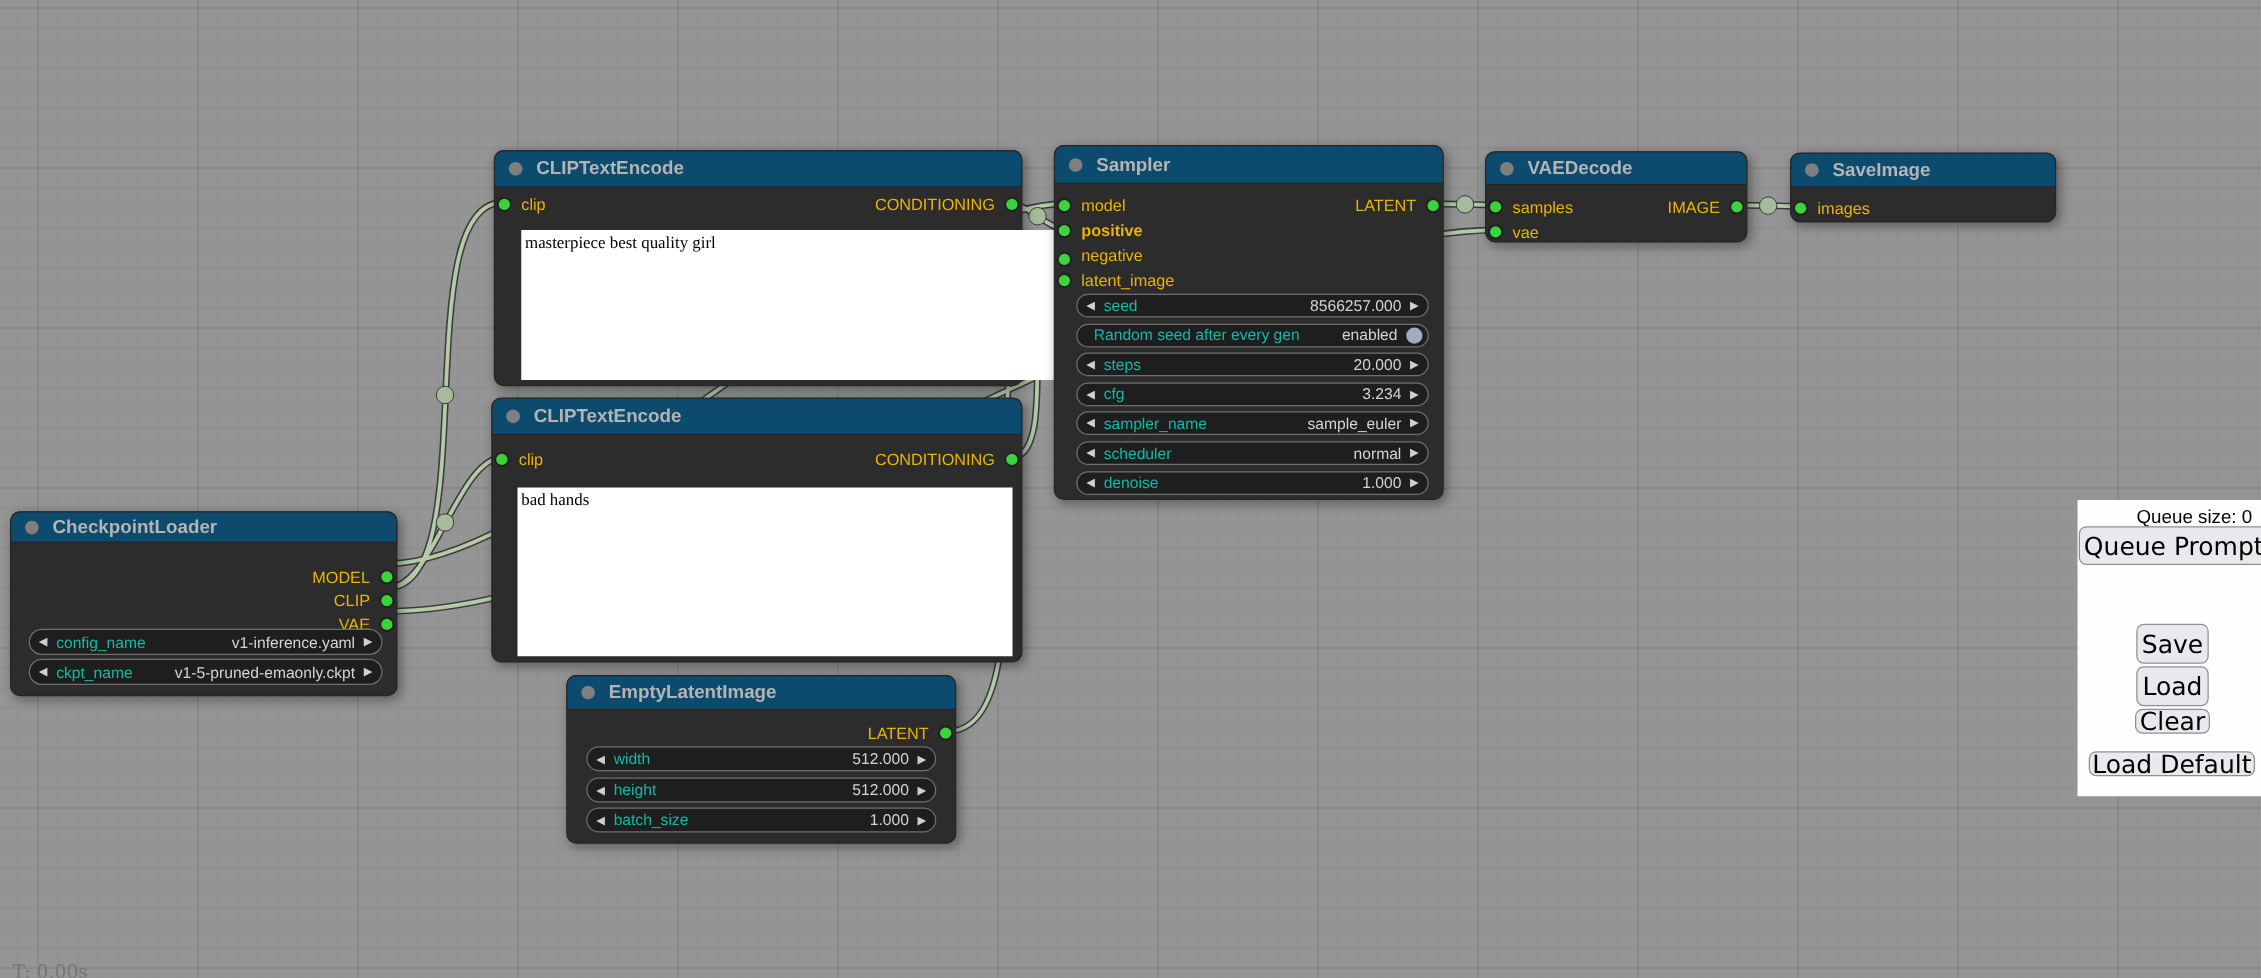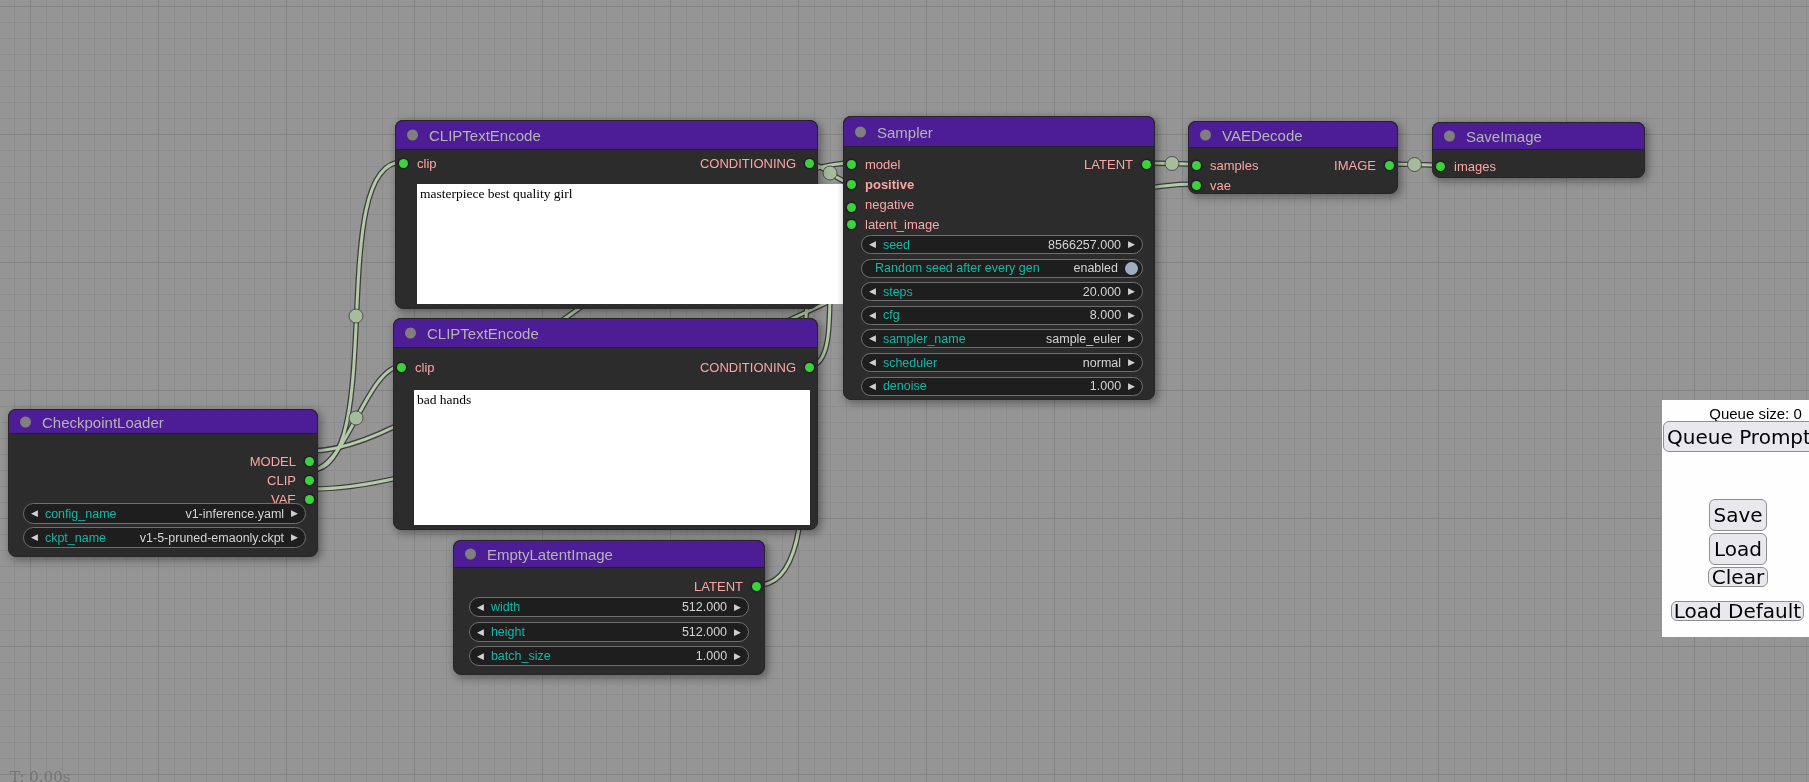--- a/index.html
+++ b/index.html
@@ -16,30 +16,30 @@
     background-position:6px 6px,30px 6px,14px 6px,14px 6px;
   }
   #wires{position:absolute;left:0;top:0;z-index:1;}
   #wires path{fill:none;}
   #wires .casing path{stroke:#333333;stroke-width:5.5;opacity:.9;}
   #wires .core path{stroke:#b5caa9;stroke-width:3;}
   #wires .linkdots circle{fill:#a6bb9c;stroke:#3a3a3a;stroke-width:.8;}
 
   .node{position:absolute;z-index:2;background:#2c2c2c;border:1px solid #262626;
         border-radius:8px;box-shadow:2.5px 2.5px 9px rgba(0,0,0,.38);box-sizing:border-box;}
-  .ntitle{position:absolute;left:-1px;right:-1px;top:-1px;background:#4c1d95;
-          border:1px solid #262626;border-bottom:1px solid #222;border-radius:8px 8px 0 0;box-sizing:border-box;}
+  .ntitle{position:absolute;left:-1px;right:-1px;top:-1px;background:#0c4a6e;
+          border:1px solid #262626;border-bottom:1px solid #222;border-radius:8px 8px 0 0;box-sizing:border-box;font-weight:bold;}
   .tdot{position:absolute;left:11px;top:50%;transform:translateY(-50%);
         width:11px;height:11px;border-radius:50%;background:#7f7f7f;}
   .ttext{position:absolute;left:33px;top:50%;transform:translateY(-50%);
          font-size:15px;color:#b4b4b4;white-space:nowrap;}
   .port{position:absolute;height:15px;display:flex;align-items:center;white-space:nowrap;}
   .port .pdot{width:9px;height:9px;border-radius:50%;background:#3bd33b;
               box-shadow:0 0 0 1.5px rgba(20,20,20,.5);flex:none;}
-  .port .plabel{font-size:13px;color:#fca5a5;}
+  .port .plabel{font-size:13px;color:#eab308;}
   .port.in{left:3px;} .port.in .plabel{margin-left:9px;}
   .port.out{right:3px;} .port.out .plabel{margin-right:9px;}
   .widget{position:absolute;background:#1e1e1e;border:1px solid #6f6f6f;border-radius:11px;
           display:flex;align-items:center;font-size:12.5px;box-sizing:border-box;white-space:nowrap;}
   .warrow{color:#d0d0d0;font-size:9px;padding:0 7px;flex:none;line-height:1;}
   .wlabel{color:#14b8a6;}
   .wvalue{color:#d4d4d4;margin-left:auto;}
   .toggle .wlabel{margin-left:13px;}
   .toggle-dot{width:13px;height:13px;border-radius:50%;background:#9dadc2;
               margin:0 4px 0 7px;flex:none;}
@@ -231,21 +231,21 @@
     </div>
     <div class="widget" style="left:17px;top:165.2px;width:282px;height:19px;">
       <span class="warrow">◀</span>
       <span class="wlabel">steps</span>
       <span class="wvalue">20.000</span>
       <span class="warrow">▶</span>
     </div>
     <div class="widget" style="left:17px;top:188.8px;width:282px;height:19px;">
       <span class="warrow">◀</span>
       <span class="wlabel">cfg</span>
-      <span class="wvalue">8.000</span>
+      <span class="wvalue">3.234</span>
       <span class="warrow">▶</span>
     </div>
     <div class="widget" style="left:17px;top:212.4px;width:282px;height:19px;">
       <span class="warrow">◀</span>
       <span class="wlabel">sampler_name</span>
       <span class="wvalue">sample_euler</span>
       <span class="warrow">▶</span>
     </div>
     <div class="widget" style="left:17px;top:236px;width:282px;height:19px;">
       <span class="warrow">◀</span>

